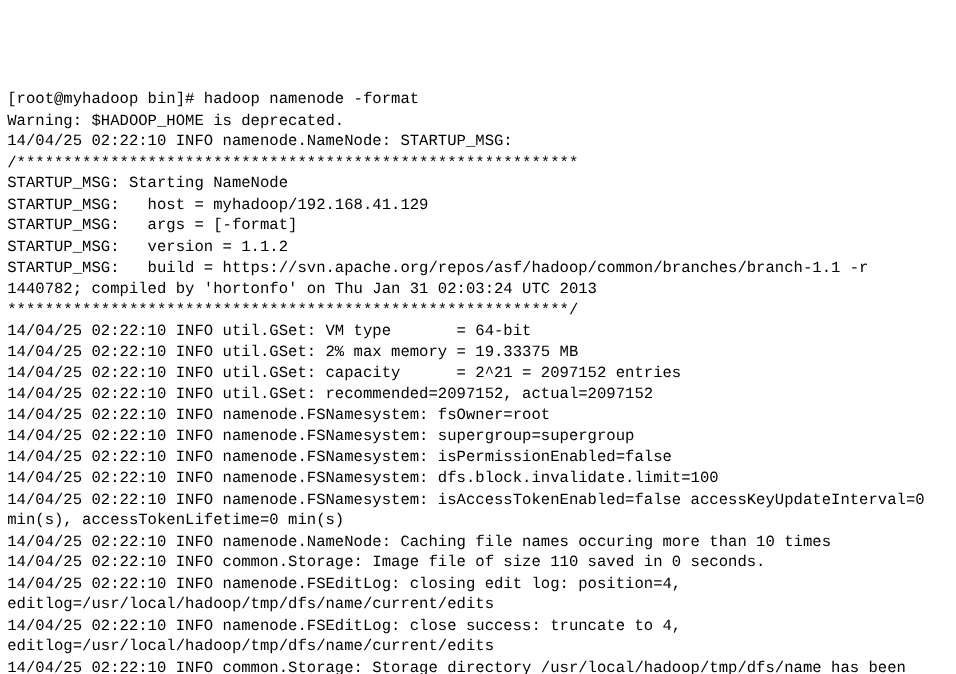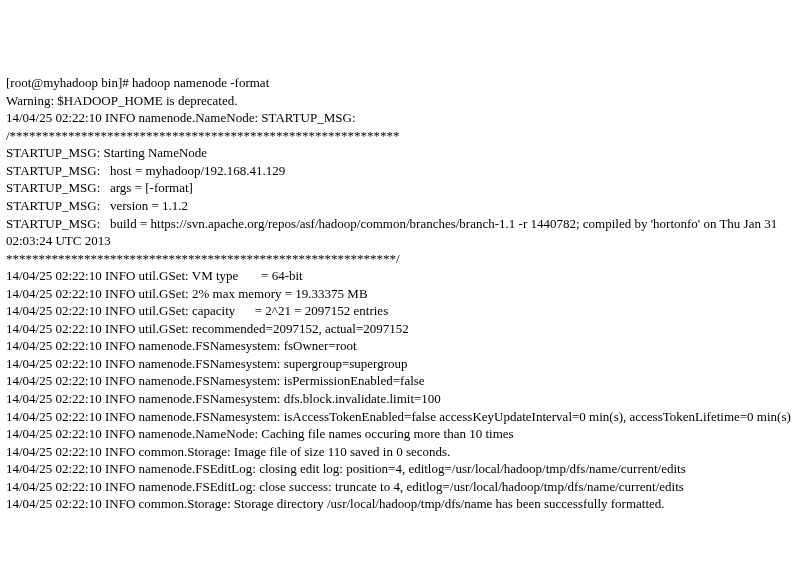--- a/index.html
+++ b/index.html
@@ -16,21 +16,20 @@
       padding: 4px 6px;
       white-space: pre-wrap;
       word-wrap: break-word;
       width: 797px;
     }
     .terminal {
       white-space: pre-wrap;
     }
     .line {
       display: block;
-      font-family: Liberation Serif, serif;
     }
   </style>
 </head>
 <body>
 
 
 
 <div class="terminal"><span class="line"><span>[root@myhadoop bin]# </span><span>hadoop namenode -format</span></span><span class="line">Warning: $HADOOP_HOME is deprecated.</span><span class="line"></span><span class="line">14/04/25 02:22:10 INFO namenode.NameNode: STARTUP_MSG:</span><span class="line">/************************************************************</span><span class="line">STARTUP_MSG: Starting NameNode</span><span class="line">STARTUP_MSG:   host = myhadoop/192.168.41.129</span><span class="line">STARTUP_MSG:   args = [-format]</span><span class="line">STARTUP_MSG:   version = 1.1.2</span><span class="line">STARTUP_MSG:   build = https://svn.apache.org/repos/asf/hadoop/common/branches/branch-1.1 -r 1440782; compiled by 'hortonfo' on Thu Jan 31 02:03:24 UTC 2013</span><span class="line">************************************************************/</span><span class="line">14/04/25 02:22:10 INFO util.GSet: VM type       = 64-bit</span><span class="line">14/04/25 02:22:10 INFO util.GSet: 2% max memory = 19.33375 MB</span><span class="line">14/04/25 02:22:10 INFO util.GSet: capacity      = 2^21 = 2097152 entries</span><span class="line">14/04/25 02:22:10 INFO util.GSet: recommended=2097152, actual=2097152</span><span class="line">14/04/25 02:22:10 INFO namenode.FSNamesystem: fsOwner=root</span><span class="line">14/04/25 02:22:10 INFO namenode.FSNamesystem: supergroup=supergroup</span><span class="line">14/04/25 02:22:10 INFO namenode.FSNamesystem: isPermissionEnabled=false</span><span class="line">14/04/25 02:22:10 INFO namenode.FSNamesystem: dfs.block.invalidate.limit=100</span><span class="line">14/04/25 02:22:10 INFO namenode.FSNamesystem: isAccessTokenEnabled=false accessKeyUpdateInterval=0 min(s), accessTokenLifetime=0 min(s)</span><span class="line">14/04/25 02:22:10 INFO namenode.NameNode: Caching file names occuring more than 10 times</span><span class="line">14/04/25 02:22:10 INFO common.Storage: Image file of size 110 saved in 0 seconds.</span><span class="line">14/04/25 02:22:10 INFO namenode.FSEditLog: closing edit log: position=4, editlog=/usr/local/hadoop/tmp/dfs/name/current/edits</span><span class="line">14/04/25 02:22:10 INFO namenode.FSEditLog: close success: truncate to 4, editlog=/usr/local/hadoop/tmp/dfs/name/current/edits</span><span class="line">14/04/25 02:22:10 INFO common.Storage: Storage directory /usr/local/hadoop/tmp/dfs/name has been successfully formatted.</span></div>
 
 

